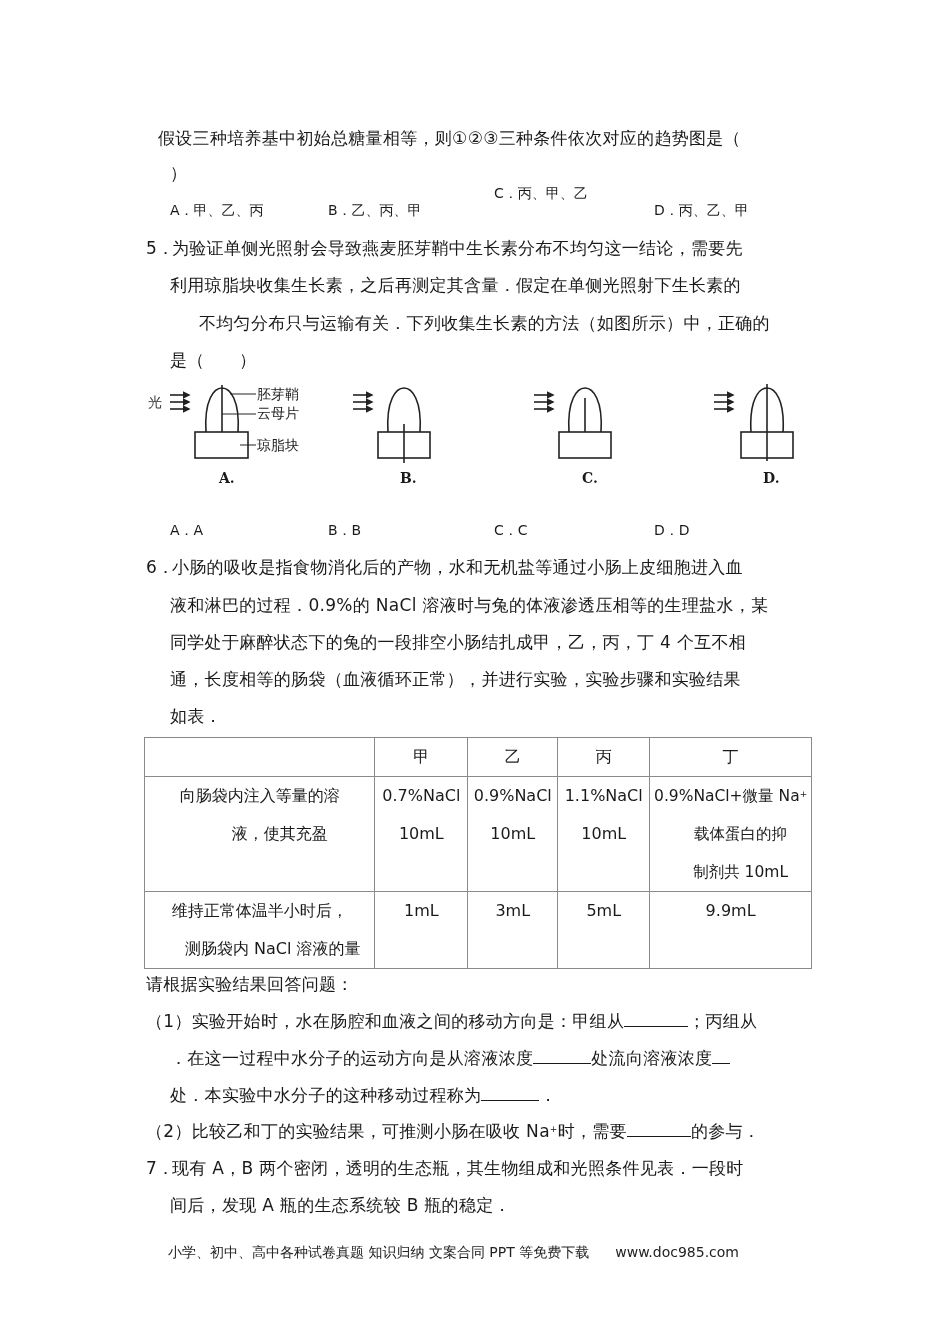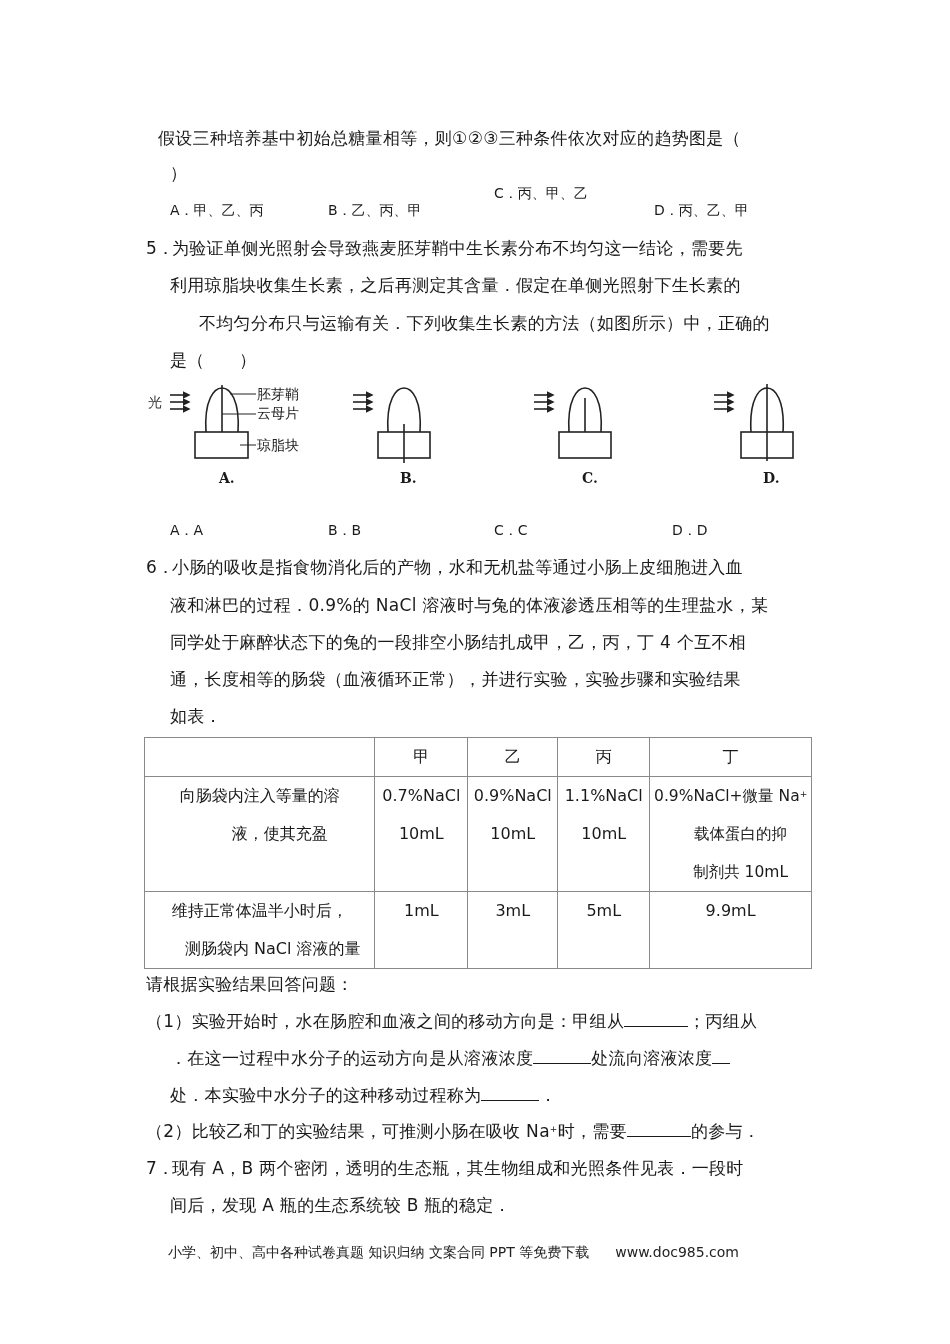--- a/index.html
+++ b/index.html
@@ -104,21 +104,21 @@
   <span class="callout" style="left:257px;top:437px;">琼脂块</span>
   <span class="fig-label" style="left:219px;top:470px;">A.</span>
   <span class="fig-label" style="left:400px;top:470px;">B.</span>
   <span class="fig-label" style="left:582px;top:470px;">C.</span>
   <span class="fig-label" style="left:763px;top:470px;">D.</span>
 </div>
 
 <div class="opt" style="left:170px;top:519px;">A．A</div>
 <div class="opt" style="left:328px;top:519px;">B．B</div>
 <div class="opt" style="left:494px;top:519px;">C．C</div>
-<div class="opt" style="left:654px;top:519px;margin-left:18px;">D．D</div>
+<div class="opt" style="left:654px;top:519px;">D．D</div>
 
 <div class="line" style="left:146px;top:556px;">6．</div>
 <div class="line" style="left:172px;top:556px;">小肠的吸收是指食物消化后的产物，水和无机盐等通过小肠上皮细胞进入血</div>
 <div class="line" style="left:170px;top:594px;">液和淋巴的过程．0.9%的 NaCl 溶液时与兔的体液渗透压相等的生理盐水，某</div>
 <div class="line" style="left:170px;top:631px;">同学处于麻醉状态下的兔的一段排空小肠结扎成甲，乙，丙，丁 4 个互不相</div>
 <div class="line" style="left:170px;top:668px;">通，长度相等的肠袋（血液循环正常），并进行实验，实验步骤和实验结果</div>
 <div class="line" style="left:170px;top:705px;">如表．</div>
 
 <table class="exp">
   <colgroup>

